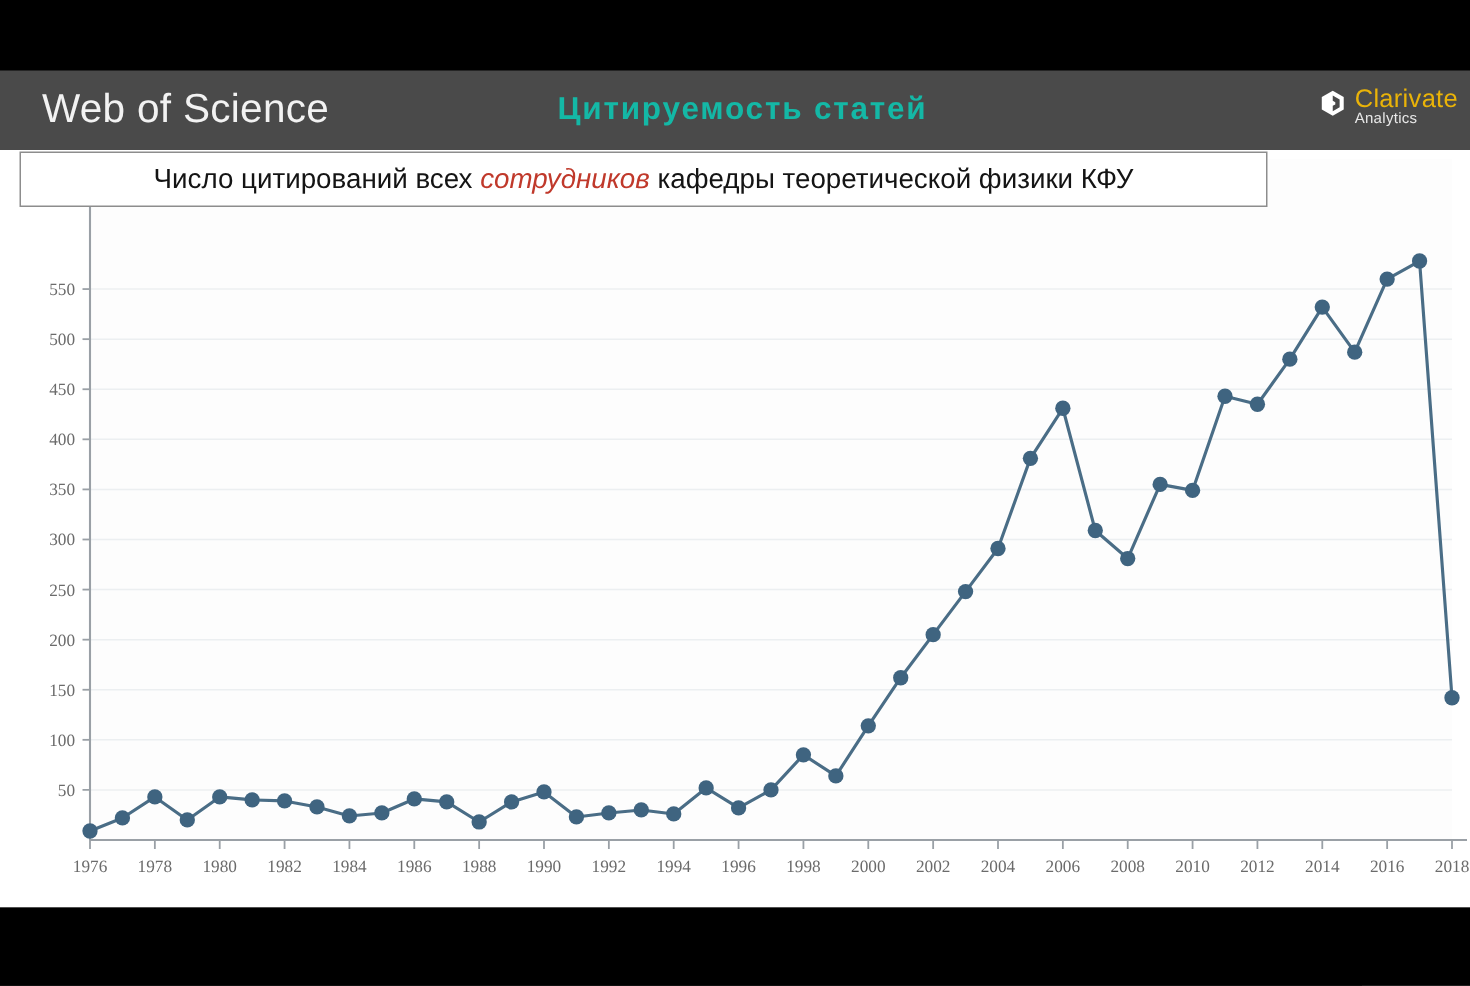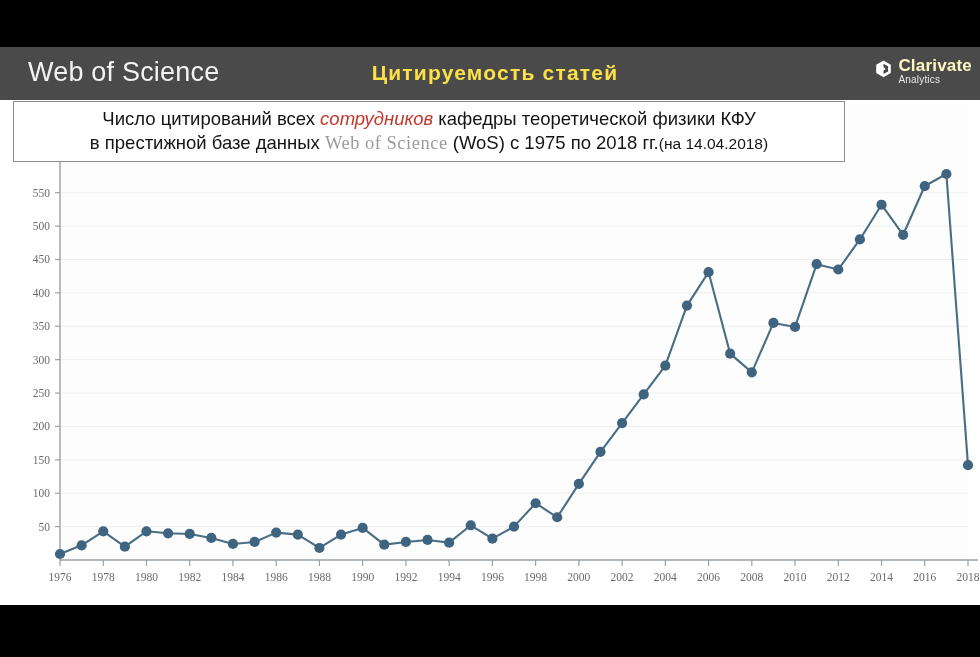--- a/index.html
+++ b/index.html
@@ -48,42 +48,42 @@
     letter-spacing: 0.2px;
     white-space: nowrap;
   }
   .header-title {
     position: absolute;
     left: 0; top: 14px;
     width: 980px;
     text-align: center;
     font-size: 21px;
     font-weight: bold;
-    color: #fde047;
+    color: #14b8a6;
     letter-spacing: 1.2px;
     padding-left: 10px;
     box-sizing: border-box;
   }
   .clarivate {
     position: absolute;
     right: 8px; top: 10px;
     display: flex;
     align-items: flex-start;
     gap: 6px;
   }
   .clar-mark {
     margin-top: 3px;
     width: 17px; height: 18px;
     display: block;
   }
   .clar-text { line-height: 1.05; }
   .clar-name {
     font-size: 17px;
-    font-weight: bold;
-    color: #fef9c3;
+    font-weight: normal;
+    color: #eab308;
     letter-spacing: 0.2px;
   }
   .clar-sub {
     font-size: 10px;
     font-weight: normal;
     color: #e8e8e8;
     letter-spacing: 0.2px;
   }
   
   .caption-box {
@@ -277,19 +277,16 @@
         <circle cx="924.76" cy="86.03" r="5.1" fill="#3f6480"></circle>
         <circle cx="946.38" cy="74.01" r="5.1" fill="#3f6480"></circle>
         <circle cx="968.00" cy="365.17" r="5.1" fill="#3f6480"></circle>
       </svg>
   </div>
 
   <div class="caption-box">
     <div class="caption-line">
       <span>Число цитирований всех </span><span class="cap-red">сотрудников</span><span> кафедры теоретической физики КФУ</span>
     </div>
-    <div class="caption-line">
-      <span>в престижной базе данных </span><span class="cap-grey">Web of Science</span><span> (WoS)  с 1975 по 2018 гг.</span><span class="cap-small">(на 14.04.2018)</span>
-    </div>
   </div>
 
   <div class="band-bottom"></div>
 </div>
 
 </body></html>

